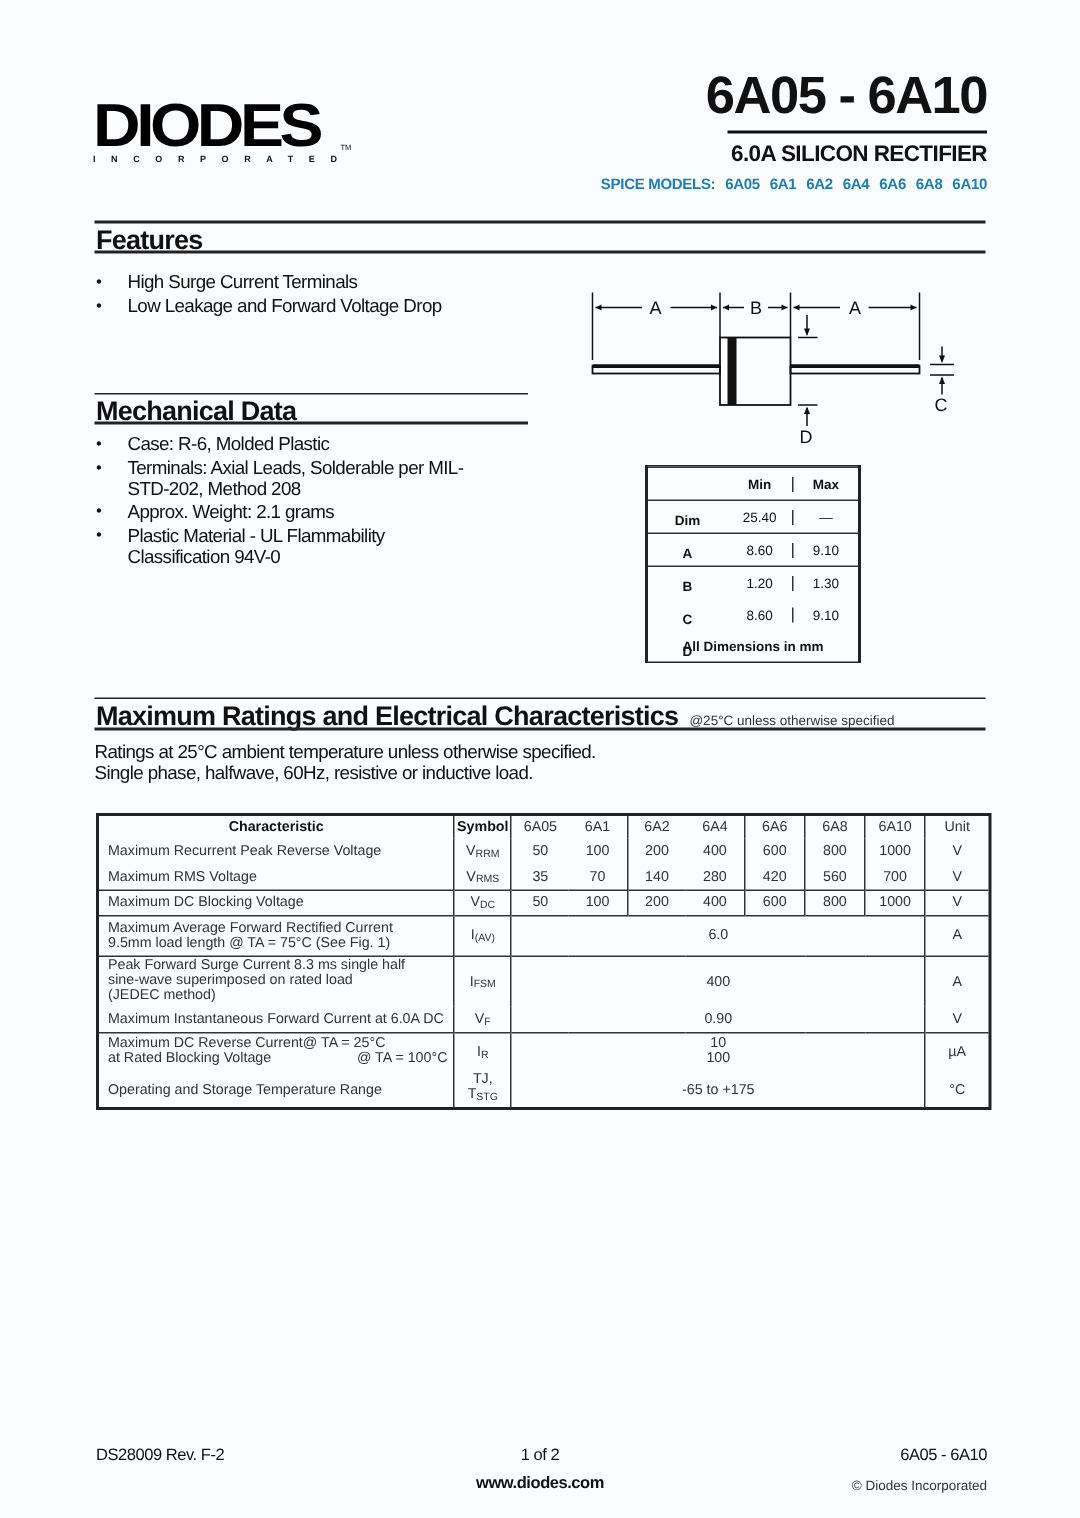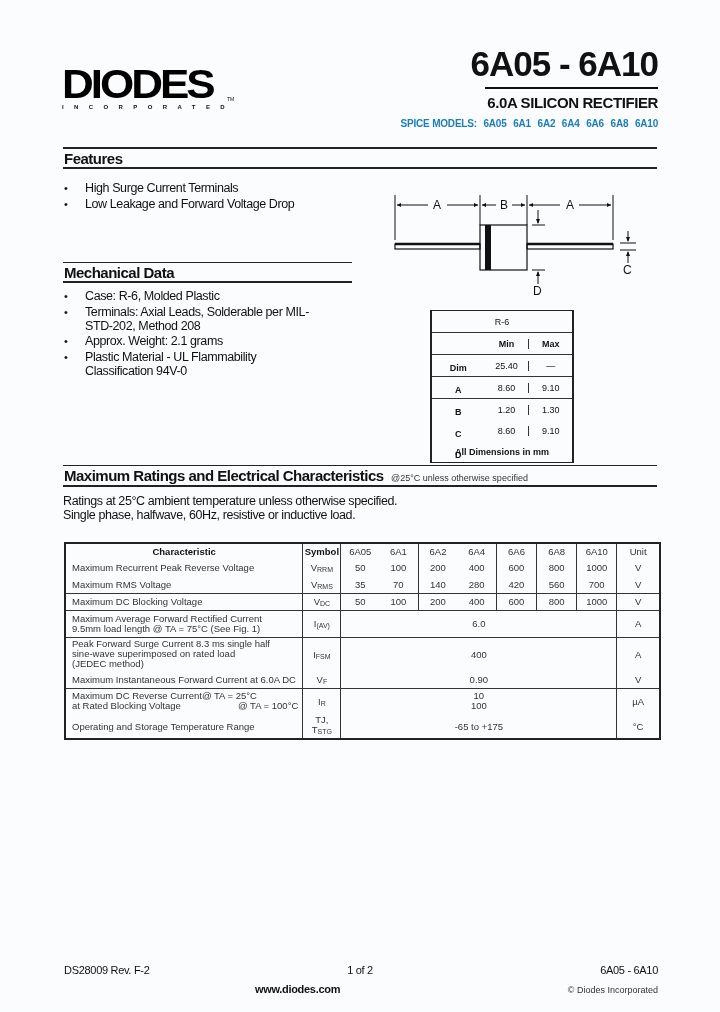--- a/index.html
+++ b/index.html
@@ -10,21 +10,21 @@
   .logo-main { font-family:"Liberation Sans", sans-serif; font-weight:900; font-size:44px; letter-spacing:-3px;
                line-height:38px; transform:scaleY(0.92); transform-origin:left top; color:#000; }
   .logo-sub { font-size:6px; font-weight:bold; letter-spacing:10.4px; margin-top:-1px; }
   .tm { font-size:5px; position:absolute; left:165px; top:29px; }
   .title { right:62px; top:44px; font-size:35px; font-weight:bold; letter-spacing:-1px; }
   .title-rule { left:485px; top:87px; width:173px; height:2px; background:#111; }
   .subtitle { right:62px; top:94px; font-size:15px; font-weight:bold; letter-spacing:-0.4px; }
   .spice { right:62px; top:118px; font-size:10px; font-weight:bold; color:#1a7fb6; letter-spacing:-0.2px; white-space:nowrap; }
   .spice span { margin-left:4px; }
   .sec-rule { height:2px; background:#222; }
-  .sec-title { font-size:15px; font-weight:bold; letter-spacing:-0.5px; }
+  .sec-title { font-size:18px; font-weight:bold; letter-spacing:-0.5px; }
   .bullets { font-size:12.5px; letter-spacing:-0.4px; line-height:14px; }
   .bullets .b { position:relative; padding-left:20px; margin-bottom:1.5px; }
   .bullets .b::before { content:"\2022"; position:absolute; left:-1px; top:0; font-size:11px; }
   .dim-table { left:430px; top:310px; width:140px; border:1.5px solid #222; border-left-width:2px; border-right-width:2px; font-size:9px; }
   .dim-table .r { display:flex; height:21px; align-items:center; }
   .dim-table .c { text-align:center; }
   .dim-table .c1 { width:53px;margin-top:48px; } .dim-table .c2 { width:44px; } .dim-table .c3 { width:43px; }
   .bt { border-top:1px solid #333; }
   .vr { border-left:1px solid #333; }
   .notes { left:63px; top:494px; font-size:12.5px; letter-spacing:-0.4px; line-height:14px; }
@@ -118,23 +118,20 @@
       <polygon points="628,251 626,256 630,256"></polygon>
   </g>
 </svg>
 <div class="abs" style="left:433px;top:198px;font-size:12px;">A</div>
 <div class="abs" style="left:500px;top:198px;font-size:12px;">B</div>
 <div class="abs" style="left:566px;top:198px;font-size:12px;">A</div>
 <div class="abs" style="left:623px;top:263px;font-size:12px;">C</div>
 <div class="abs" style="left:533px;top:284px;font-size:12px;">D</div>
 
 <div class="abs dim-table">
-  <div class="r" style="justify-content:center;">
-      <span>R-6</span>
-    </div>
   <div class="r bt" style="font-weight:bold;">
     <div class="c c1">Dim</div>
     <div class="c c2">Min</div>
     <div class="c c3 vr">Max</div>
   </div>
   <div class="r bt">
     <div class="c c1" style="font-weight:bold">A</div>
     <div class="c c2">25.40</div>
     <div class="c c3 vr">—</div>
   </div>
@@ -283,15 +280,15 @@
       </td>
       <td class="tc bl" colspan="7">-65 to +175</td>
       <td class="tc bl">°C</td>
     </tr>
   </tbody>
     </table>
 </div>
 
 <div class="abs footer" style="left:64px;top:964px;">DS28009 Rev. F-2</div>
 <div class="abs footer" style="left:0;width:720px;text-align:center;top:964px;">1 of 2</div>
-<div class="abs footer" style="left:0;width:595px;text-align:center;top:983px;font-weight:bold;">www.diodes.com</div>
+<div class="abs footer" style="left:0;width:720px;text-align:center;top:983px;font-weight:bold;">www.diodes.com</div>
 <div class="abs footer" style="right:62px;top:964px;">6A05 - 6A10</div>
 <div class="abs" style="right:62px;top:985px;font-size:9px;color:#333;">© Diodes Incorporated</div>
 
 </body></html>

